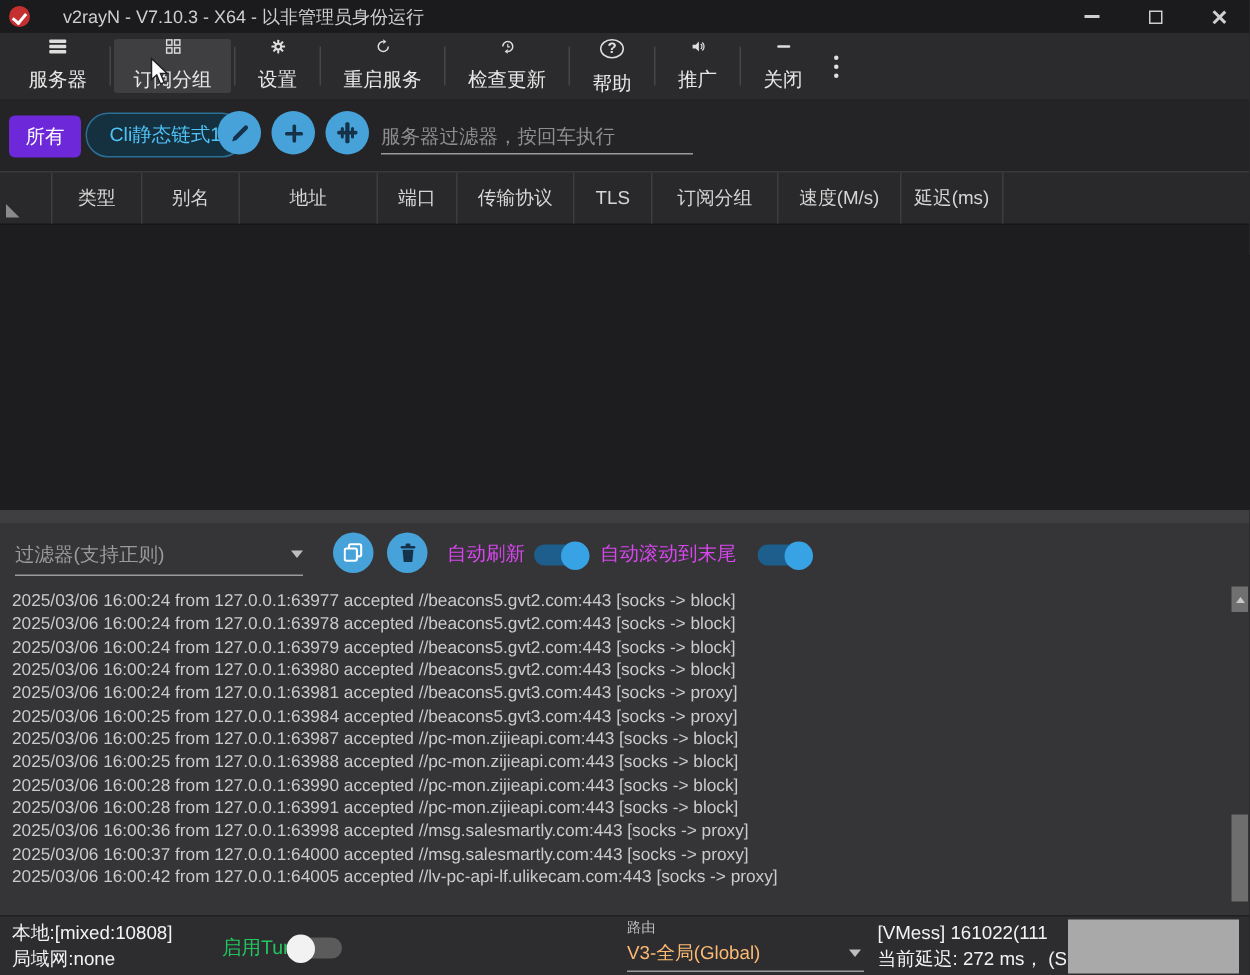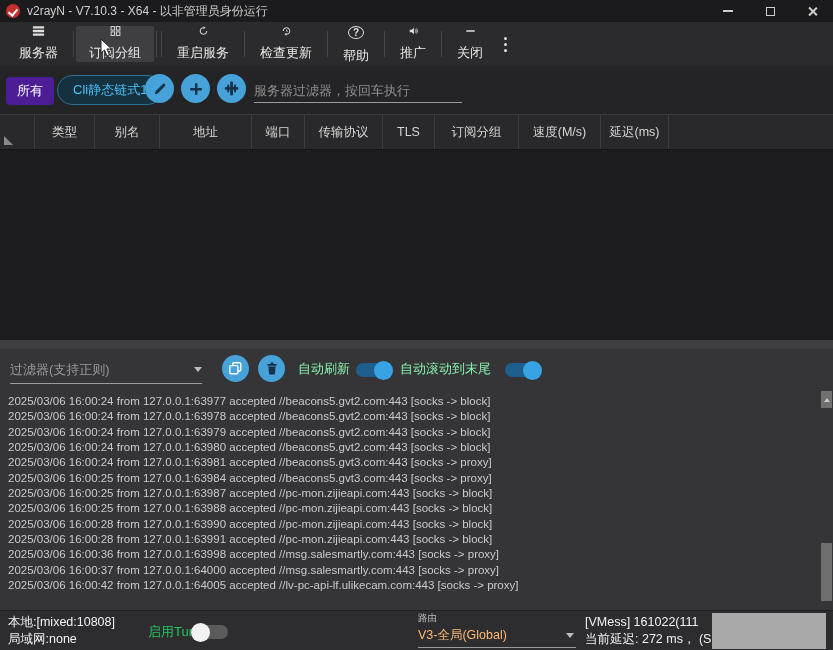--- a/index.html
+++ b/index.html
@@ -2,21 +2,21 @@
 <html><head>
 <meta charset="utf-8">
 <style>
   * { margin:0; padding:0; box-sizing:border-box; }
   html,body { width:833px; height:650px; overflow:hidden; background:#2a2a2c; }
   .window { position:relative; width:833px; height:650px; background:#2a2a2c;
             font-family:"Liberation Sans",sans-serif; color:#e6e6e6; }
 
   
   .titlebar { position:absolute; top:0; left:0; right:0; height:22px; background:#1b1b1d;
-              display:flex; align-items:center; padding-left:6px; }
+              display:flex; align-items:center; padding-left:6px;gap:15px; }
   .logo { width:14px; height:14px; border-radius:50%; background:#c62f2f; position:relative; flex:0 0 auto; }
   .logo::after { content:""; position:absolute; left:4px; top:2.5px; width:4px; height:7px;
                  border:solid #fff; border-width:0 2px 2px 0; transform:rotate(40deg); }
   .title { margin-left:7px; font-size:12px; color:#cfcfcf; white-space:nowrap; }
   .win-controls { margin-left:auto; display:flex; height:22px; }
   .win-btn { width:42px; height:22px; display:flex; align-items:center; justify-content:center; }
   .ic-min { width:10px; height:2px; background:#cfcfcf; }
   .ic-max { width:9px; height:9px; border:1.5px solid #cfcfcf; }
   .ic-close { position:relative; width:11px; height:11px; }
   .ic-close::before,.ic-close::after { content:""; position:absolute; left:5px; top:0; width:1.6px; height:11px; background:#cfcfcf; }
@@ -33,21 +33,21 @@
   .help-circ { width:16px; height:16px; border:1.5px solid #e0e0e0; border-radius:50%;
                display:flex; align-items:center; justify-content:center; font-size:10px; font-weight:bold; color:#e0e0e0; }
   .dots { display:flex; flex-direction:column; gap:3px; padding:0 8px; }
   .dots i { width:3px; height:3px; border-radius:50%; background:#e0e0e0; }
 
   
   .cursor { position:absolute; left:100px; top:38px; z-index:50; }
 
   
   .tabsrow { position:absolute; top:66px; left:0; right:0; height:48px; background:#242427; }
-  .tab-all { position:absolute; left:6px; top:11px; padding:5px 11px; background:#4c1d95;
+  .tab-all { position:absolute; left:6px; top:11px; padding:5px 11px; background:#6d28d9;
              border-radius:4px; font-size:13px; color:#ffffff; }
   .tab-group { position:absolute; left:57px; top:9px; padding:5px 15px; background:#153140;
                border:1px solid #2b6f96; border-radius:15px; font-size:13px; color:#4fc3f7; }
   .round-btn { position:absolute; top:8px; width:29px; height:29px; border-radius:50%;
                background:#46a2d9; display:flex; align-items:center; justify-content:center; }
   .rb-edit { left:145px; } .rb-add { left:181px; } .rb-move { left:217px; }
   .search-input { position:absolute; left:254px; top:13px; width:208px; height:24px;
                   background:transparent; border:none; outline:none; border-bottom:1px solid #9b9b9b;
                   color:#dddddd; font-size:13px; font-family:"Liberation Sans",sans-serif; }
   .search-input::placeholder { color:#8e8e8e; }
@@ -73,21 +73,21 @@
   .filter-input { width:170px; height:24px; background:transparent; border:none; outline:none;
                   color:#cccccc; font-size:13px; font-family:"Liberation Sans",sans-serif; }
   .filter-input::placeholder { color:#9a9a9a; }
   .filter-underline { position:absolute; left:0; top:26px; width:192px; height:1px; background:#9b9b9b; }
   .caret { width:0; height:0; border-left:4.5px solid transparent; border-right:4.5px solid transparent;
            border-top:5px solid #bdbdbd; }
   .filter-caret { position:absolute; right:0; top:10px; }
   .log-rbtn { position:absolute; top:0; width:27px; height:27px; border-radius:50%;
               background:#46a2d9; display:flex; align-items:center; justify-content:center; }
   .lb-copy { left:212px; } .lb-clear { left:248px; }
-  .toggle-label { position:absolute; top:5px; font-size:13px; color:#86efac; white-space:nowrap; }
+  .toggle-label { position:absolute; top:5px; font-size:13px; color:#d946ef; white-space:nowrap; }
   .tl-refresh { left:288px; } .tl-scroll { left:390px; }
   .toggle { position:absolute; top:8px; width:36px; height:14px; border-radius:7px; }
   .toggle .knob { position:absolute; top:-2.5px; width:19px; height:19px; border-radius:50%; }
   .toggle.on { background:#1e5e8c; } .toggle.on .knob { right:-1px; background:#38a3e4; }
   .toggle.off { background:#5b5b5b; } .toggle.off .knob { left:-1px; background:#f2f2f2; }
   .tg-refresh { left:346px; } .tg-scroll { left:495px; }
   .log-lines { position:absolute; top:45px; left:8px; right:16px; font-size:11.5px; line-height:15.35px;
                color:#cacaca; white-space:nowrap; overflow:hidden; }
   .log-scroll-up { position:absolute; right:1px; top:42px; width:11px; height:17px; background:#707070;
                    display:flex; align-items:center; justify-content:center; }
@@ -146,20 +146,33 @@
     <div class="tbtn active">
       <svg width="17" height="17" viewBox="0 0 17 17">
         <rect x="1" y="1" width="6" height="6" fill="none" stroke="#dedede" stroke-width="1.6"></rect>
         <rect x="10" y="1" width="6" height="6" fill="none" stroke="#dedede" stroke-width="1.6"></rect>
         <rect x="1" y="10" width="6" height="6" fill="none" stroke="#dedede" stroke-width="1.6"></rect>
         <rect x="10" y="10" width="6" height="6" fill="none" stroke="#dedede" stroke-width="1.6"></rect>
       </svg>
       <span>订阅分组</span>
     </div>
     <div class="tsep"></div>
+    <div class="tbtn">
+      <svg width="17" height="17" viewBox="0 0 24 24">
+        <g fill="#dedede">
+          <rect x="10.4" y="1" width="3.2" height="22" rx="1"></rect>
+          <rect x="10.4" y="1" width="3.2" height="22" rx="1" transform="rotate(45 12 12)"></rect>
+          <rect x="10.4" y="1" width="3.2" height="22" rx="1" transform="rotate(90 12 12)"></rect>
+          <rect x="10.4" y="1" width="3.2" height="22" rx="1" transform="rotate(135 12 12)"></rect>
+        </g>
+        <circle cx="12" cy="12" r="6.2" fill="#dedede"></circle>
+        <circle cx="12" cy="12" r="3" fill="#2b2b2d"></circle>
+      </svg>
+      <span>设置</span>
+    </div>
     <div class="tsep"></div>
     <div class="tbtn">
       <svg width="17" height="17" viewBox="0 0 24 24">
         <path d="M20 12 A 8 8 0 1 1 12 4" fill="none" stroke="#dedede" stroke-width="2.4"></path>
         <polygon points="12,0.5 12,8 17,4.2" fill="#dedede"></polygon>
       </svg>
       <span>重启服务</span>
     </div>
     <div class="tsep"></div>
     <div class="tbtn">

